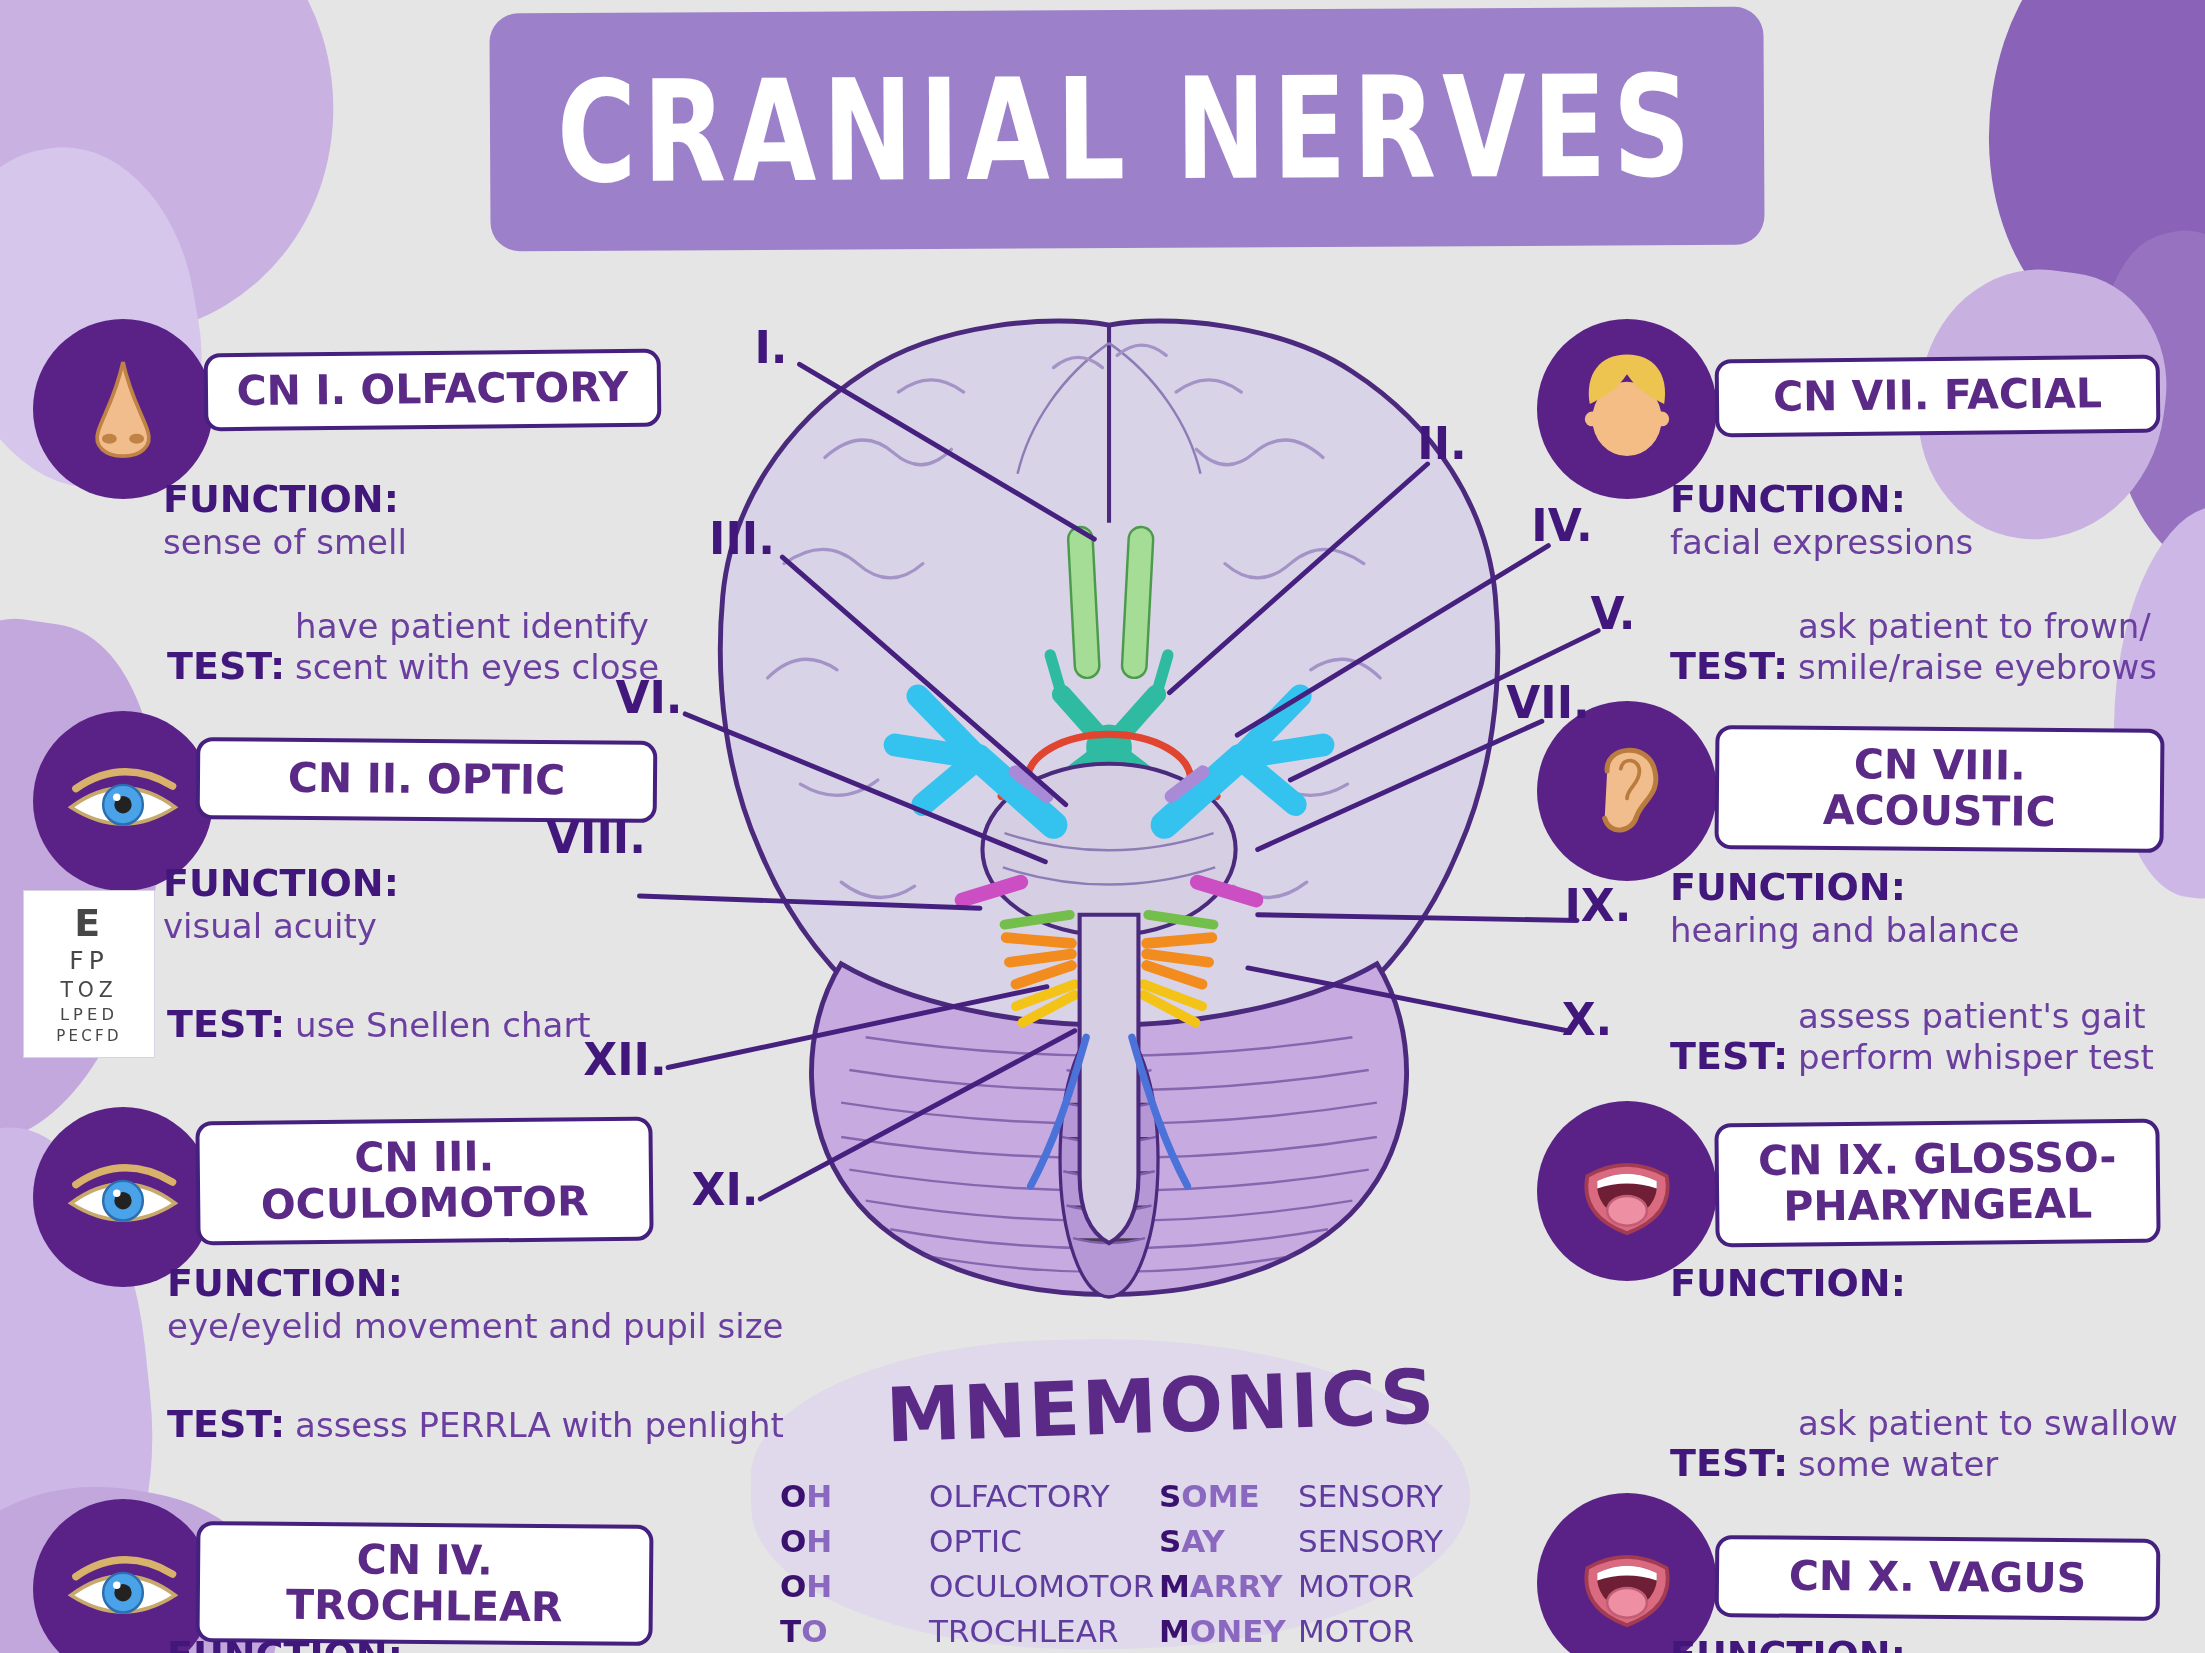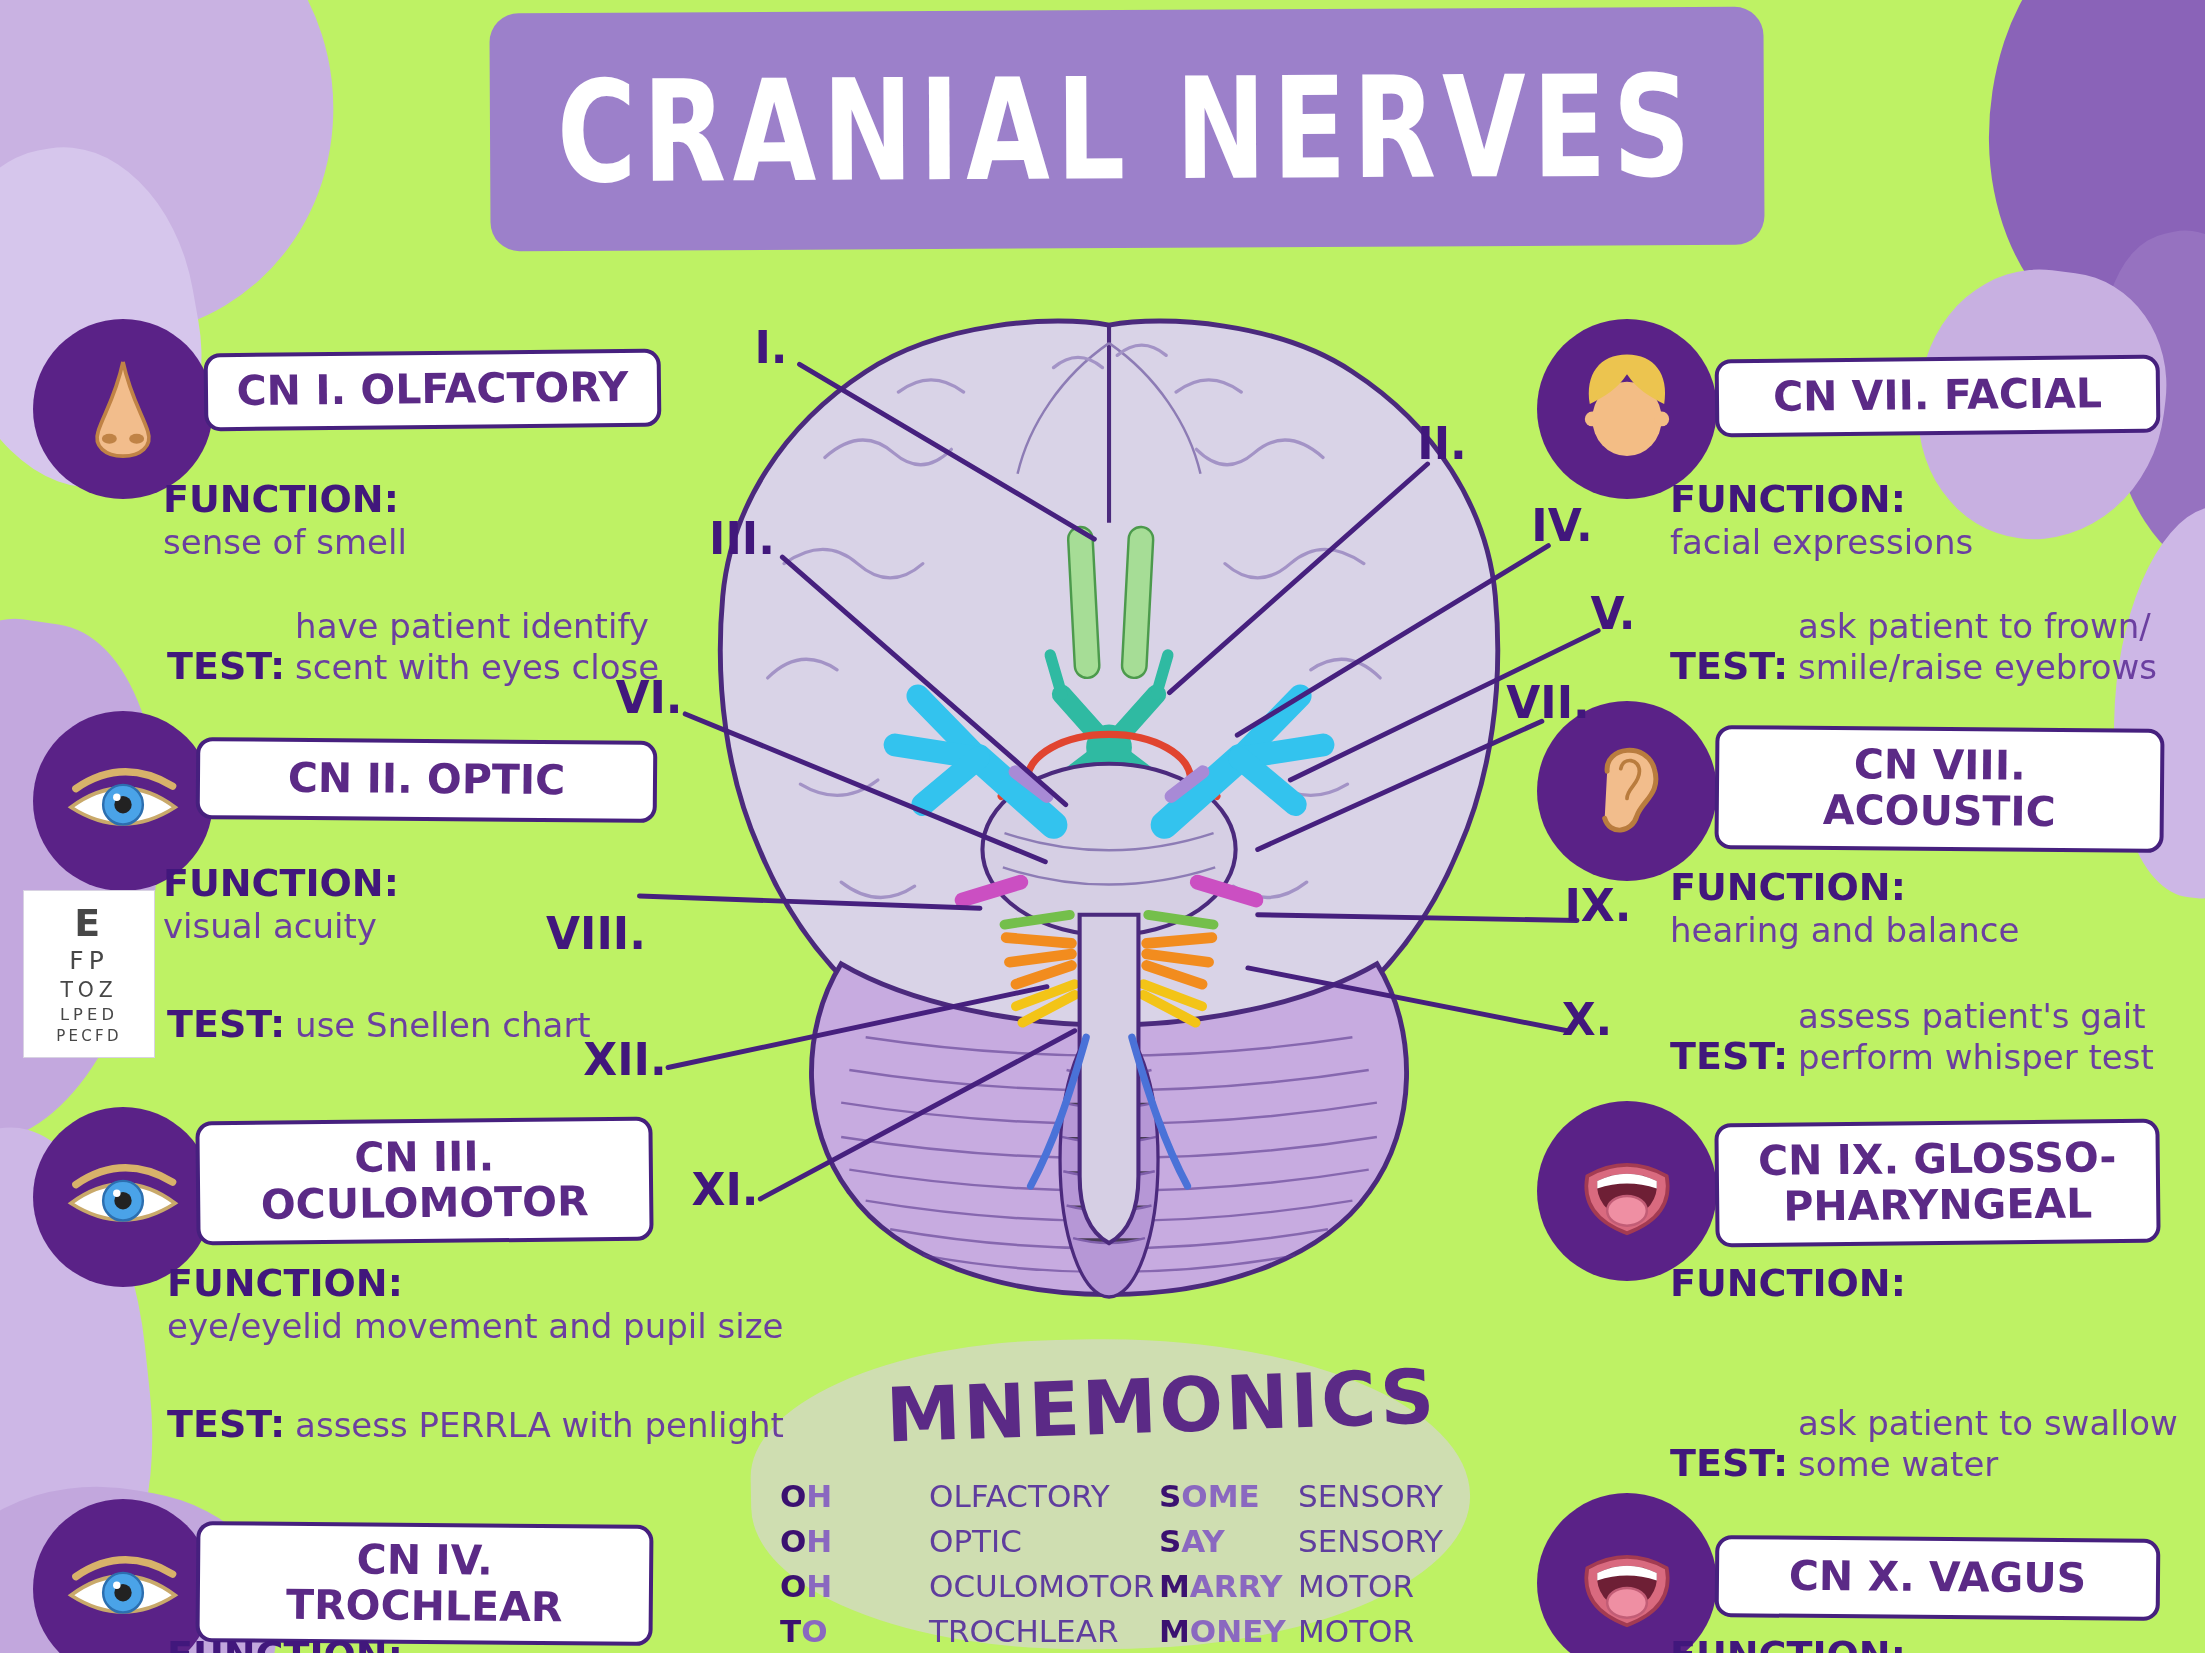--- a/index.html
+++ b/index.html
@@ -1,18 +1,18 @@
 <!DOCTYPE html>
 <html style="font-size:13px"><head>
 <meta charset="utf-8">
 <style>
   * { margin:0; padding:0; box-sizing:border-box; }
   html,body { width:2205px; height:1654px; }
   body { font-family:"DejaVu Sans", sans-serif; background:#ffffff; overflow:hidden; }
-  #page { position:relative; width:2205px; height:1654px; background:#bef264; overflow:hidden; }
+  #page { position:relative; width:2205px; height:1654px; background:#e5e5e5; overflow:hidden; }
 
   .splotch { position:absolute; z-index:0; }
 
   .banner { position:absolute; left:490px; top:9.8px; width:1274px; height:238px;
             background:#9c80ca; border-radius:29px; display:flex; align-items:center;
             justify-content:center; transform:rotate(-0.3deg); z-index:2; }
   .banner h1 { color:#ffffff; font-size:108px; font-weight:bold; letter-spacing:6.5px;
                display:inline-block; transform:scaleY(1.3); white-space:nowrap; }
 
   .brain-svg { position:absolute; left:0; top:0; z-index:1; }
@@ -202,21 +202,21 @@
     </g>
   </svg>
 
   <span class="numeral" style="left:771px;  top:347px;">I.</span>
   <span class="numeral" style="left:1442px; top:443px;">II.</span>
   <span class="numeral" style="left:742px;  top:538px;">III.</span>
   <span class="numeral" style="left:1562px; top:525px;">IV.</span>
   <span class="numeral" style="left:1613px; top:613px;">V.</span>
   <span class="numeral" style="left:649px;  top:697px;">VI.</span>
   <span class="numeral" style="left:1548px; top:702px;">VII.</span>
-  <span class="numeral" style="left:596px;  top:933px;">VIII.</span>
+  <span class="numeral" style="left:596px;  top:837px;">VIII.</span>
   <span class="numeral" style="left:1598px; top:905px;">IX.</span>
   <span class="numeral" style="left:1587px; top:1019px;">X.</span>
   <span class="numeral" style="left:625px;  top:1059px;">XII.</span>
   <span class="numeral" style="left:725px;  top:1189px;">XI.</span>
 
   <div>
     <div class="icon-circle" style="left:33px; top:319px;">
       <svg viewBox="0 0 100 100">
         <path d="M50 12 C44 40 34 55 30 68 C26 80 36 88 50 88 C64 88 74 80 70 68 C66 55 56 40 50 12" fill="#f2bd8c" stroke="#c08346" stroke-width="3"></path>
         <ellipse cx="39" cy="74" rx="6" ry="4" fill="#c08346"></ellipse>

